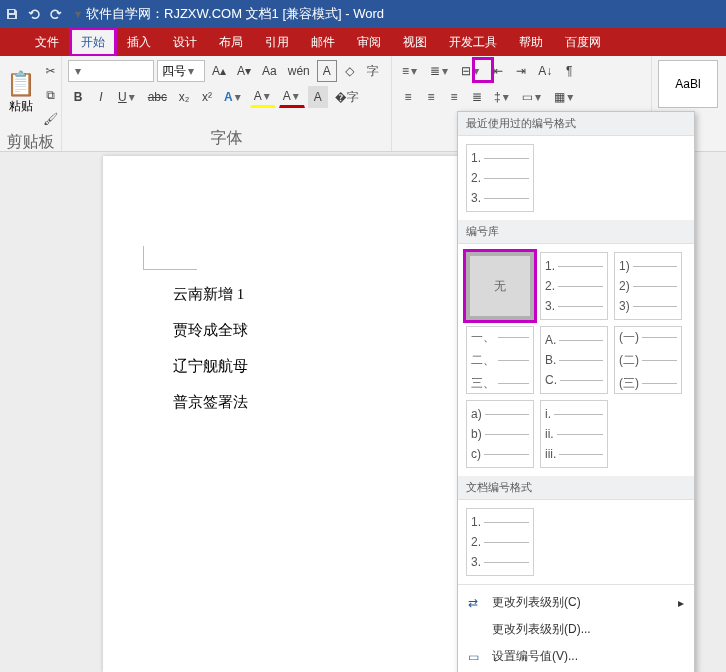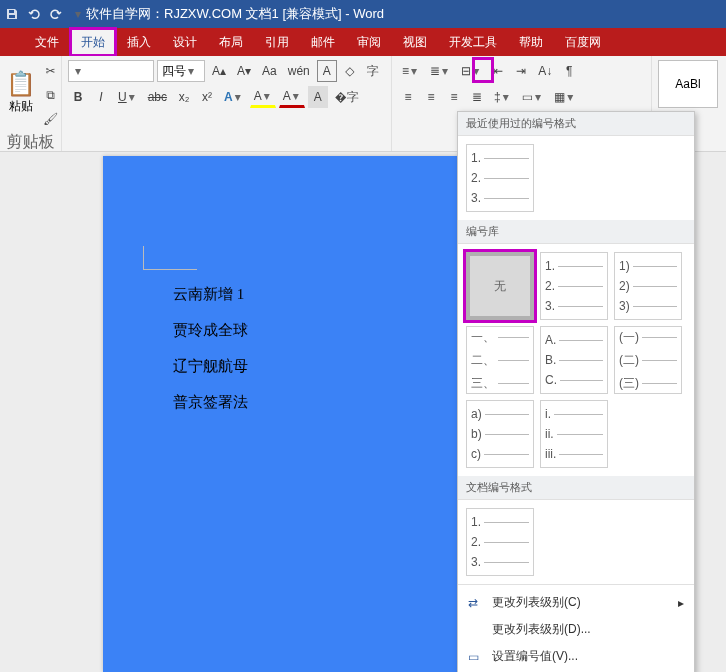--- a/index.html
+++ b/index.html
@@ -15,21 +15,21 @@
 .ribbon{height:96px;background:#f3f3f3;border-bottom:1px solid #d4d4d4;display:flex;position:relative}
 .rgroup{border-right:1px solid #e0e0e0;padding:4px 6px 2px;display:flex;flex-direction:column;justify-content:space-between}
 .rgroup .label{text-align:center;color:#666;font-size:16px;padding-top:2px}
 .row{display:flex;align-items:center;gap:3px}
 .btn{height:22px;min-width:20px;display:flex;align-items:center;justify-content:center;border:1px solid transparent;cursor:pointer;padding:0 3px;color:#444}
 .sel{height:22px;border:1px solid #c0c0c0;background:#fff;display:flex;align-items:center;padding:0 4px;font-size:12px}
 .dd{width:10px;text-align:center;color:#666}
 .paste-big{width:38px;height:55px;display:flex;flex-direction:column;align-items:center;justify-content:flex-start;cursor:pointer;padding-top:2px}
 .paste-big .ic{font-size:24px}
 .doc-area{position:absolute;left:0;right:0;top:152px;bottom:0;background:#ededed;display:flex;justify-content:center;overflow:hidden}
-.page{width:520px;background:#3b82f6;margin-top:4px;box-shadow:0 0 4px rgba(0,0,0,.2);padding:90px 40px 40px 70px;position:relative}
+.page{width:520px;background:#ffffff;margin-top:4px;box-shadow:0 0 4px rgba(0,0,0,.2);padding:90px 40px 40px 70px;position:relative}
 .page .cursor-box{position:absolute;left:40px;top:90px;width:54px;height:24px;border:1px solid #bbb;border-top:none;border-right:none}
 .page p{font-size:15px;color:#000;line-height:2.4;font-family:"SimSun","宋体"}
 .num-panel{position:absolute;left:457px;top:111px;width:238px;background:#fff;border:1px solid #c6c6c6;box-shadow:2px 2px 6px rgba(0,0,0,.25);z-index:50}
 .num-panel .sec-title{background:#eef0f2;color:#5a5a5a;padding:4px 8px;font-size:11px;border-bottom:1px solid #e0e0e0}
 .num-grid{display:flex;flex-wrap:wrap;gap:6px;padding:8px}
 .num-item{width:68px;height:68px;border:1px solid #d0d0d0;background:#fff;display:flex;flex-direction:column;justify-content:center;padding:6px 4px;gap:6px;cursor:pointer}
 .num-item.none{align-items:center;justify-content:center;background:#d9d9d9;color:#666;border:4px solid #b0b0b0}
 .num-item.none.hl{outline:3px solid #c400c4}
 .num-item .ln{display:flex;align-items:center;gap:3px;font-size:10px;color:#555}
 .num-item .ln .bar{flex:1;height:1px;background:#bbb}
@@ -144,20 +144,21 @@
         <span class="btn" style="color:#2e75b6">
             <b>A</b>
             <span class="dd">▾</span>
           </span>
         <span class="btn" style="border-bottom:3px solid #ff0">A<span class="dd">▾</span></span>
         <span class="btn" style="border-bottom:3px solid #c00000">A<span class="dd">▾</span></span>
         <span class="btn" style="background:#ddd">A</span>
         <span class="btn">�字</span>
       </div>
     </div>
+    <div class="label">字体</div>
   </div>
 
   <div class="rgroup" style="width:260px">
     <div>
       <div class="row" style="margin-bottom:4px">
         <span class="btn">
             <span>≡</span>
             <span class="dd">▾</span>
           </span>
         <span class="btn">

